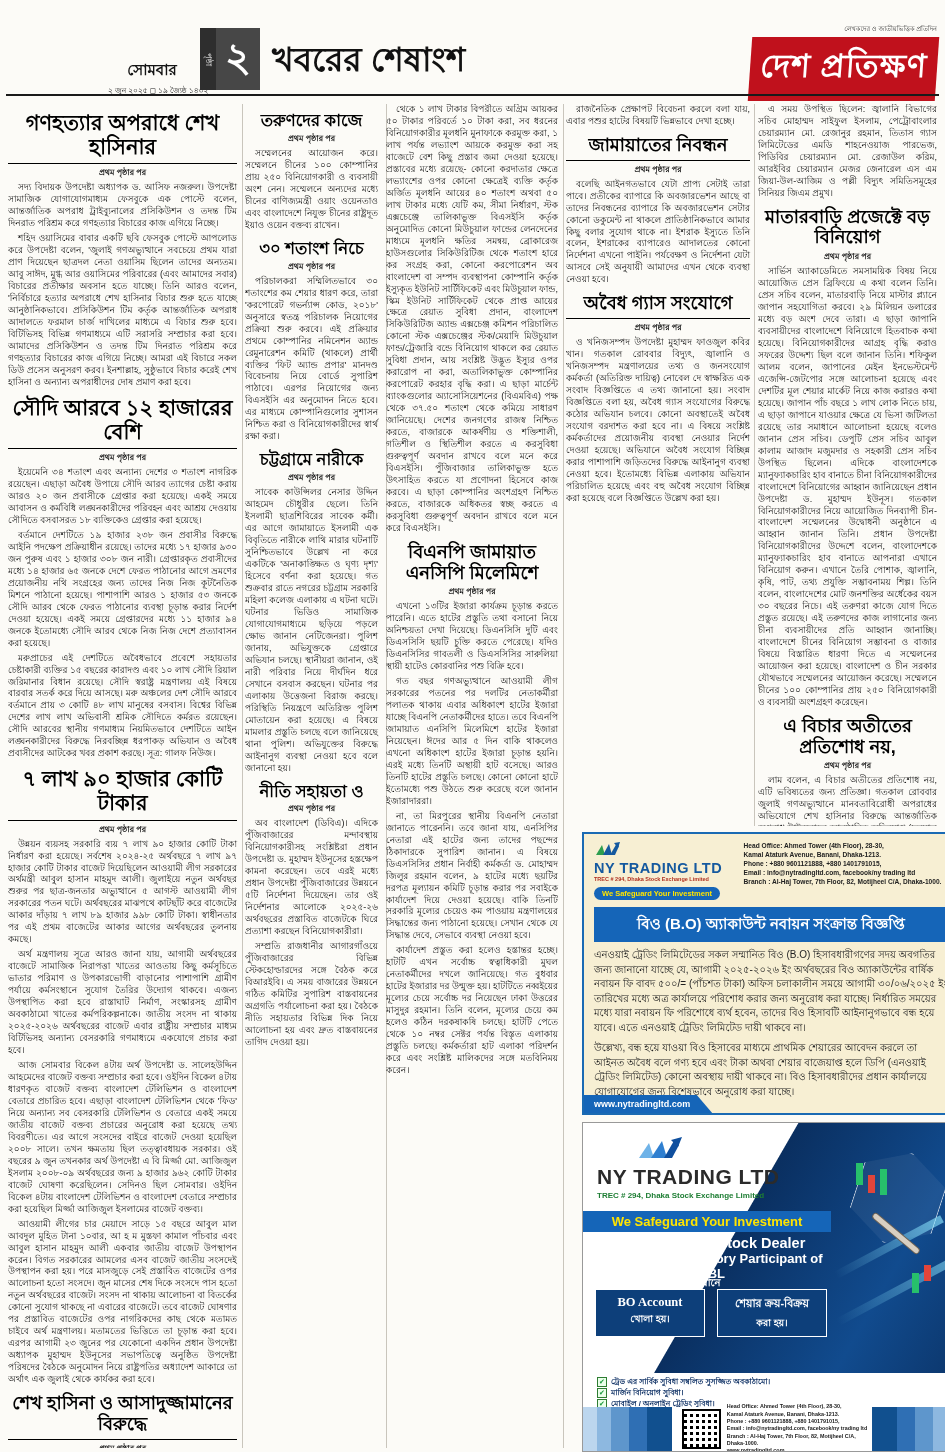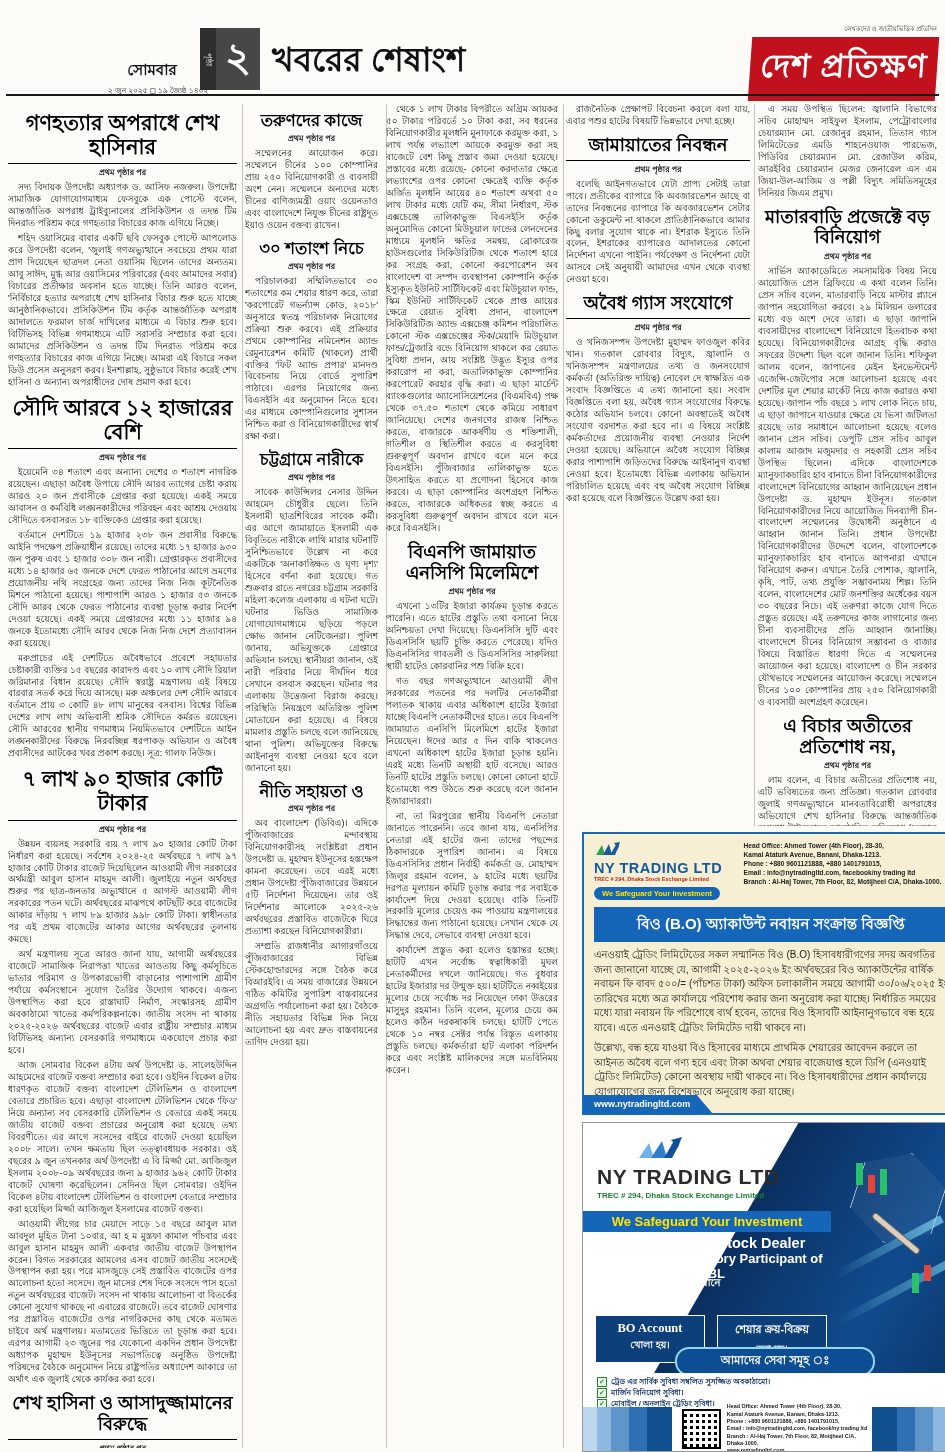--- a/index.html
+++ b/index.html
@@ -53,21 +53,21 @@
   .pen{position:absolute;width:58px;height:5px;background:#d8cfc2;border-radius:3px;transform:rotate(40deg);box-shadow:0 0 0 1px #6b6257;}
   .nylogo2{position:absolute;left:14px;top:14px;width:200px;}
   .nylogo2 .nm{color:#2b2b2b;font-weight:bold;font-size:21px;letter-spacing:.5px;}
   .nylogo2 .trec{color:#1e7e34;font-weight:bold;font-size:8px;margin-top:2px;}
   .arrows{display:inline-block;margin-left:40px;margin-bottom:2px;}
   .band{position:absolute;left:0;top:88px;width:248px;background:#1565b8;color:#ffe400;font-weight:bold;font-size:13px;text-align:center;padding:3px 0;}
   .sbsd{position:absolute;left:0;top:112px;width:248px;text-align:center;color:#fff;}
   .sbsd .l1{font-weight:bold;font-size:14.5px;}
   .sbsd .l2{font-weight:bold;font-size:13px;}
   .here{position:absolute;left:0;top:152px;width:248px;text-align:center;color:#fff;font-weight:bold;font-size:10px;}
-  .boxes{position:absolute;left:12px;top:166px;width:232px;display:flex;gap:12px;margin-top:26px;}
+  .boxes{position:absolute;left:12px;top:166px;width:232px;display:flex;gap:12px;}
   .bo-box{flex:1;background:#0d3f7a;border:1.5px solid #fff;color:#fff;text-align:center;padding:5px 2px;}
   .bo-box .b1{font-family:"Liberation Serif","DejaVu Serif",serif;font-weight:bold;font-size:12.5px;}
   .bo-box .b2{font-weight:bold;font-size:9.5px;margin-top:2px;}
   .svc-banner{position:absolute;left:92px;top:224px;width:196px;background:#0d4d94;border:2px solid #8fd6ee;border-radius:14px;color:#fff;font-weight:bold;font-size:11.5px;text-align:center;padding:3px 0;}
   .svc-panel{position:absolute;left:8px;top:250px;width:362px;height:116px;background:#fff;padding:4px 6px;box-sizing:border-box;}
   .svc-item{font-size:7.6px;font-weight:bold;color:#0a2d62;line-height:1.42;white-space:nowrap;overflow:hidden;}
   .svc-item .chk{display:inline-block;width:8px;height:8px;background:#eaffea;border:1px solid #2e7d32;color:#1d9a3f;font-size:7px;line-height:8px;text-align:center;margin-right:4px;vertical-align:middle;}
   .strip2{position:absolute;left:0;bottom:0;width:378px;height:44px;background:#fff;display:flex;align-items:center;}
   .mosaic{height:44px;width:92px;background:linear-gradient(90deg,#bcd6ee 0 14px,#8db8e0 14px 28px,#5e96cc 28px 46px,#2f6fb4 46px 64px,#11508f 64px 92px);}
   .mosaic.r{transform:scaleX(-1);margin-left:auto;}
@@ -236,21 +236,20 @@
       <div class="boxes">
         <div class="bo-box">
           <div class="b1">BO Account</div>
           <div class="b2">খোলা হয়।</div>
         </div>
         <div class="bo-box">
           <div class="b1" style="font-family:'Liberation Sans',sans-serif;font-size:11px;">শেয়ার ক্রয়-বিক্রয়</div>
           <div class="b2">করা হয়।</div>
         </div>
       </div>
-      <div class="svc-banner">আমাদের সেবা সমূহ ঃ</div>
       <div class="svc-panel">
           <div class="svc-item"><span class="chk">✔</span>ট্রেড এর সার্বিক সুবিধা সম্বলিত সুসজ্জিত অবকাঠামো।</div>
           <div class="svc-item"><span class="chk">✔</span>মার্জিন বিনিয়োগ সুবিধা।</div>
           <div class="svc-item"><span class="chk">✔</span>মোবাইল / অনলাইন ট্রেডিং সুবিধা।</div>
           <div class="svc-item"><span class="chk">✔</span>টেলিফোনিক ট্রেডিং সুবিধা।</div>
           <div class="svc-item"><span class="chk">✔</span>BEFTN সিস্টেমে অতি দ্রুত টাকা পরিশোধ।</div>
           <div class="svc-item"><span class="chk">✔</span>প্রতিদিন ই-মেইলের মাধ্যমে Portfolio &amp; Trade Confirmation প্রদান।</div>
           <div class="svc-item"><span class="chk">✔</span>সুদক্ষ Portfolio Manager কর্তৃক বিনিয়োগ সেবা প্রদান করা হয়।</div>
         </div>
       <div class="strip2">

